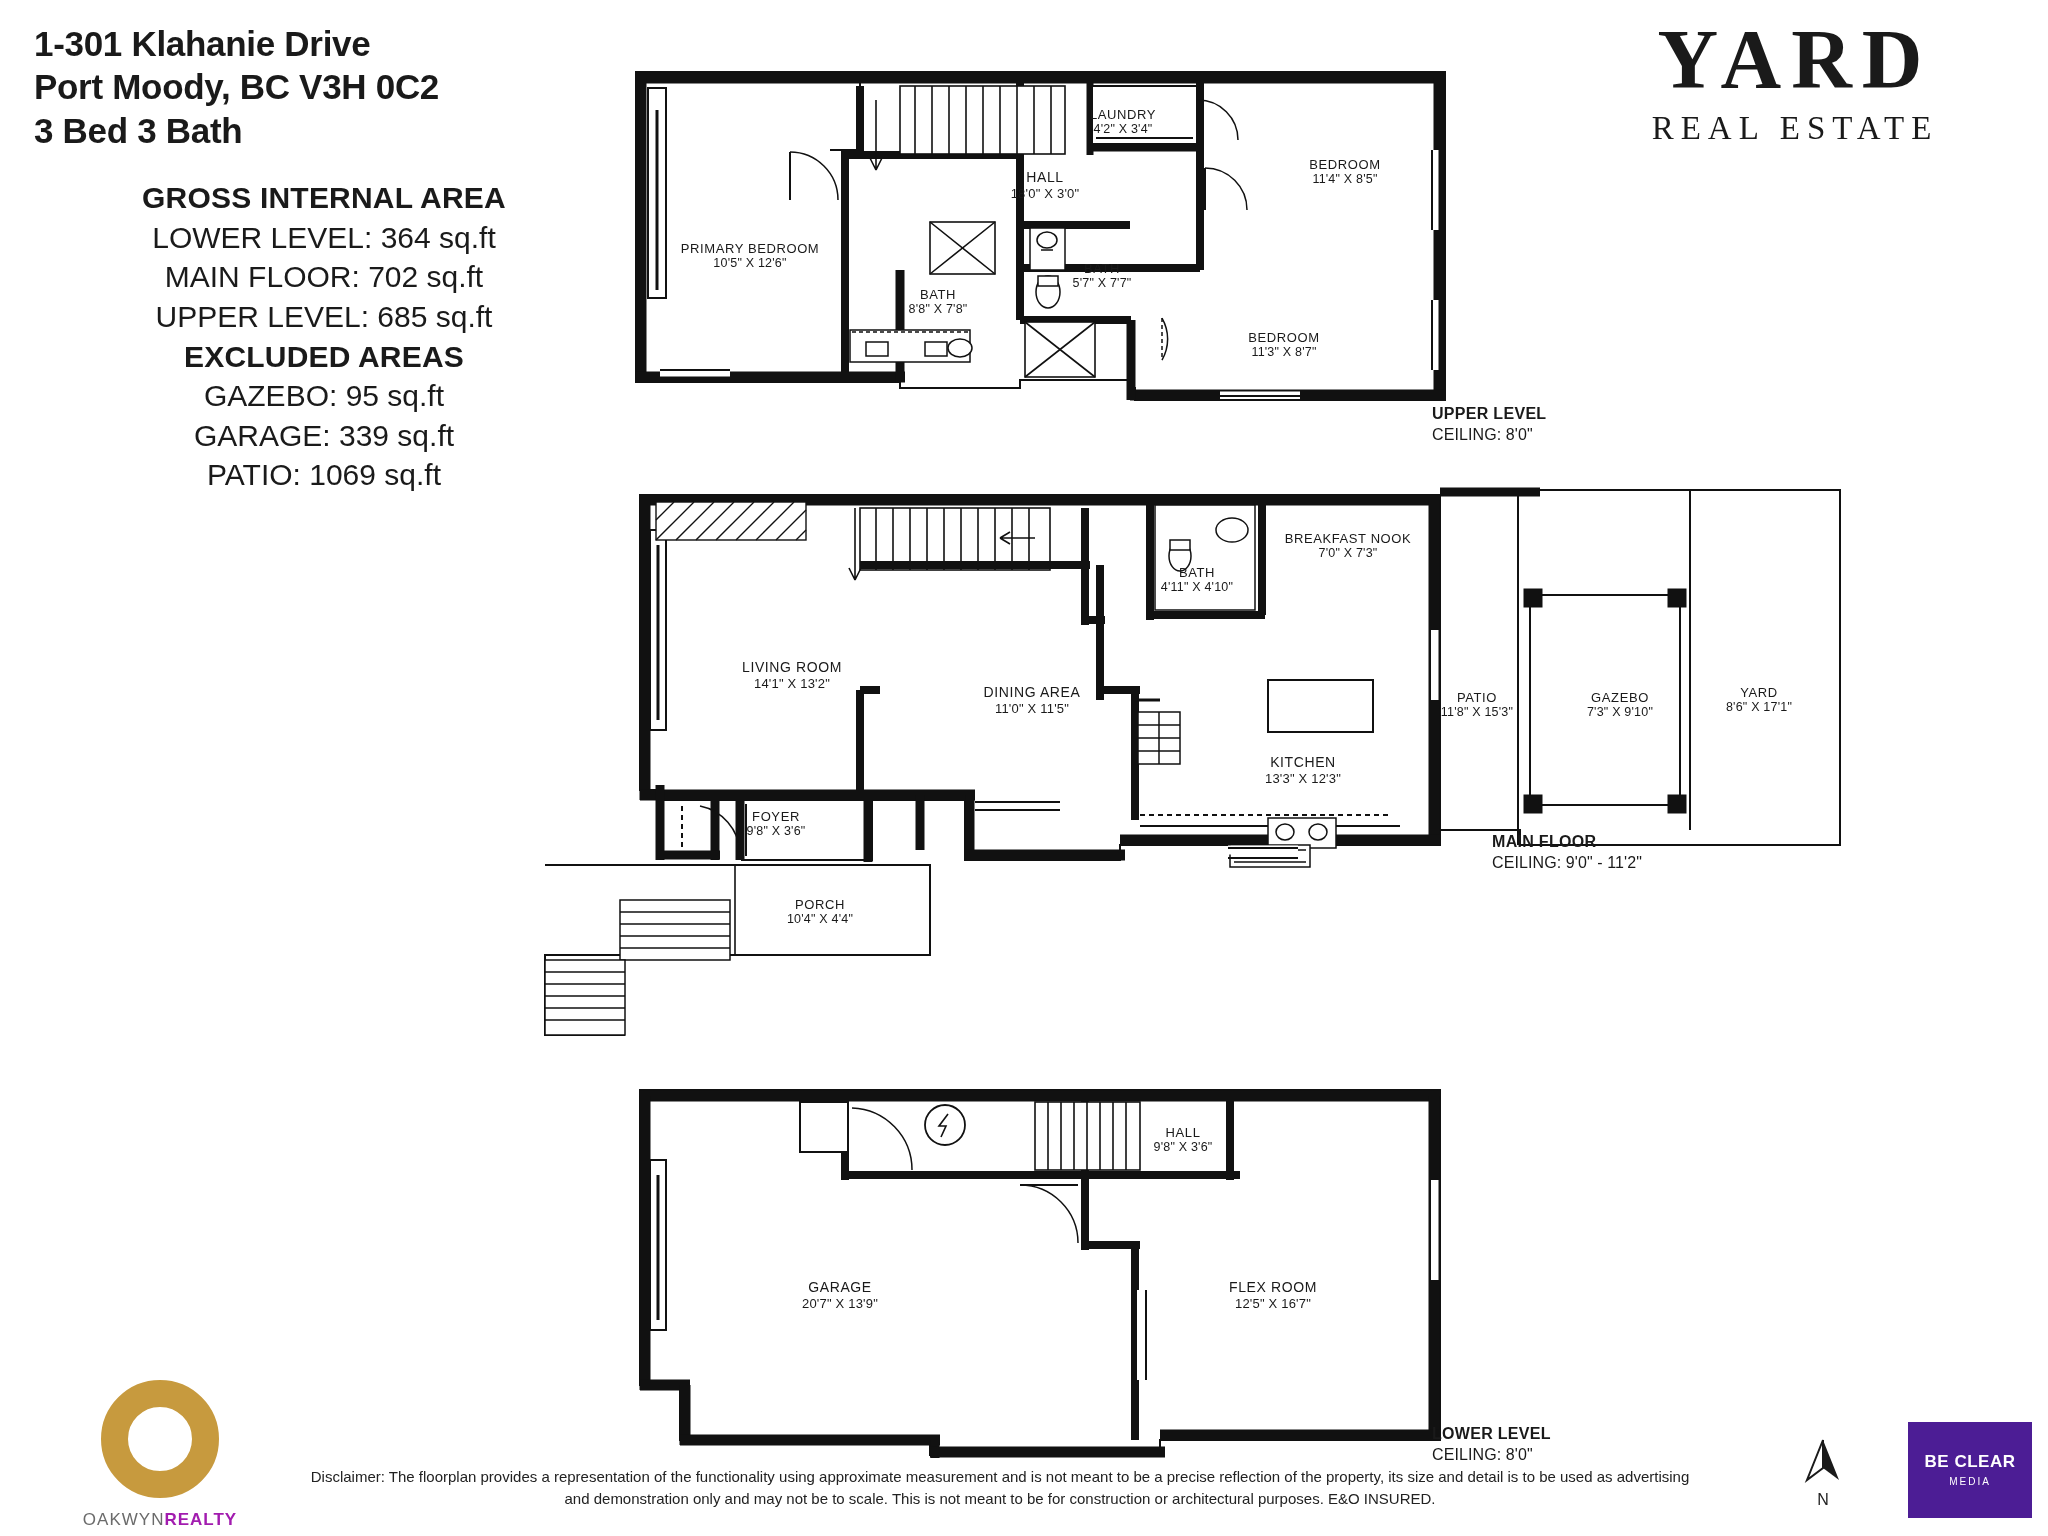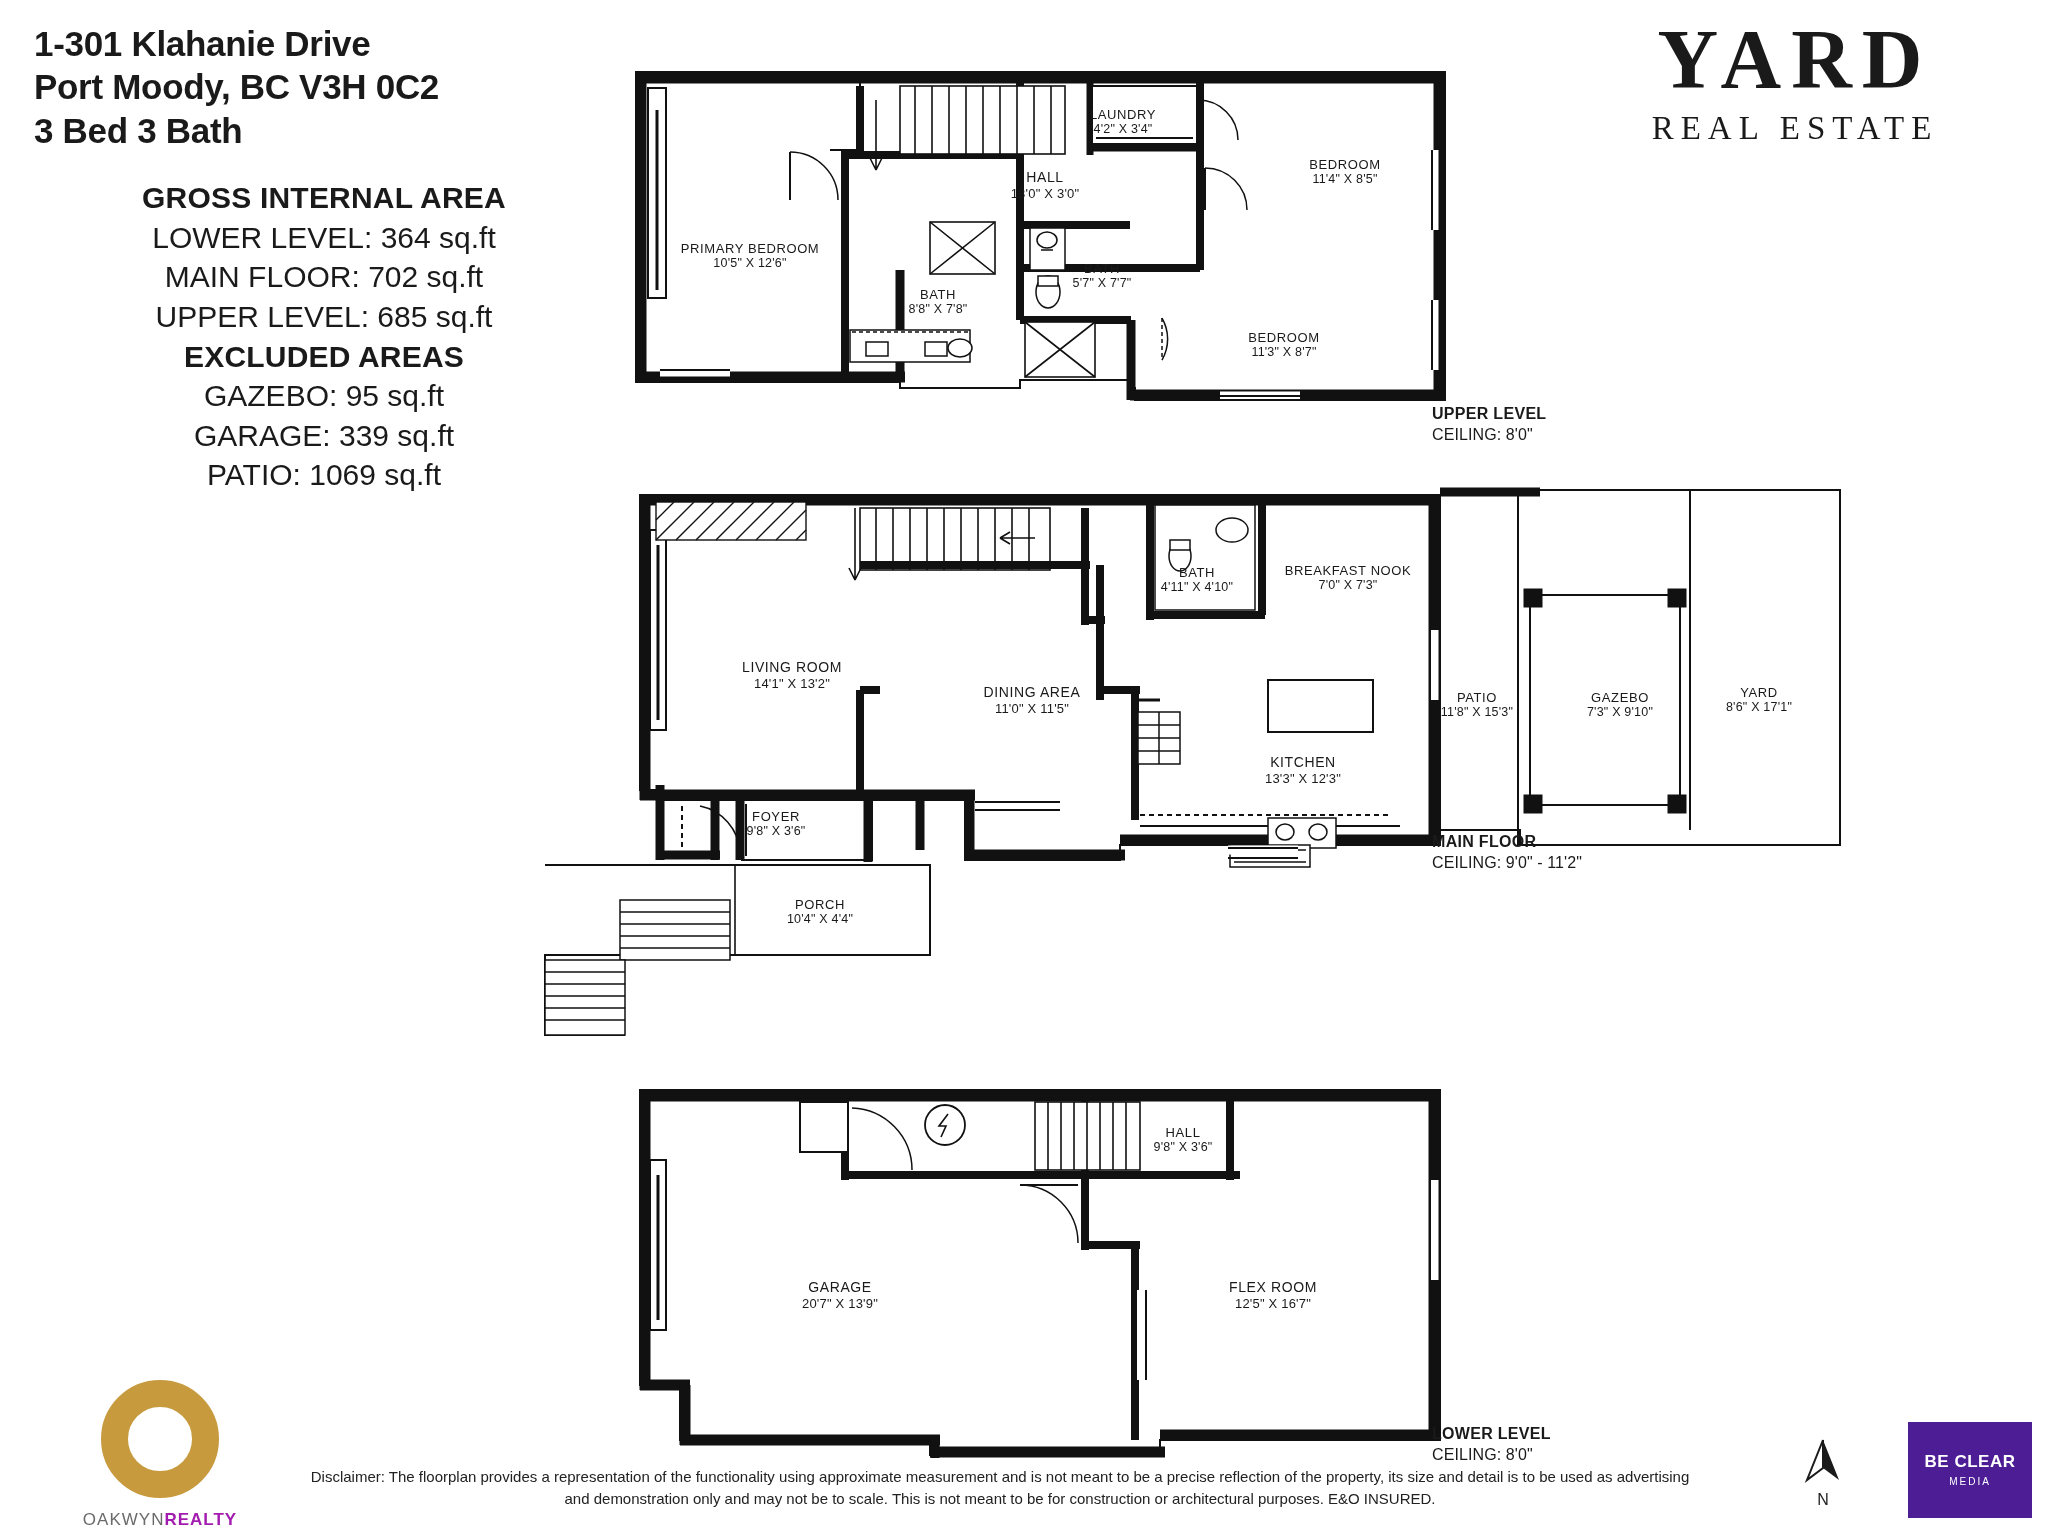--- a/index.html
+++ b/index.html
@@ -487,21 +487,21 @@
   </div>
   <div class="room-label" style="left:1284px; top:345px;">
     <div class="rname">BEDROOM</div>
     <div class="rdim">11'3" X 8'7"</div>
   </div>
 
   <div class="room-label" style="left:1197px; top:580px;">
     <div class="rname">BATH</div>
     <div class="rdim">4'11" X 4'10"</div>
   </div>
-  <div class="room-label" style="left:1348px; top:578px;">
+  <div class="room-label" style="left:1348px; top:546px;">
     <div class="rname">BREAKFAST NOOK</div>
     <div class="rdim">7'0" X 7'3"</div>
   </div>
   <div class="room-label big" style="left:792px; top:675px;">
     <div class="rname">LIVING ROOM</div>
     <div class="rdim">14'1" X 13'2"</div>
   </div>
   <div class="room-label big" style="left:1032px; top:700px;">
     <div class="rname">DINING AREA</div>
     <div class="rdim">11'0" X 11'5"</div>
@@ -542,21 +542,21 @@
   <div class="room-label big" style="left:1273px; top:1295px;">
     <div class="rname">FLEX ROOM</div>
     <div class="rdim">12'5" X 16'7"</div>
   </div>
 </div>
 
 <div class="level-caption" style="left:1432px; top:404px;">
   <div class="lvl-name">UPPER LEVEL</div>
   <div class="lvl-ceiling">CEILING: 8'0"</div>
 </div>
-<div class="level-caption" style="left:1432px; top:832px;">
+<div class="level-caption" style="left:1492px; top:832px;">
   <div class="lvl-name">MAIN FLOOR</div>
   <div class="lvl-ceiling">CEILING: 9'0" - 11'2"</div>
 </div>
 <div class="level-caption" style="left:1432px; top:1424px;">
   <div class="lvl-name">LOWER LEVEL</div>
   <div class="lvl-ceiling">CEILING: 8'0"</div>
 </div>
 
 <div id="disclaimer">Disclaimer: The floorplan provides a representation of the functionality using approximate measurement and is not meant to be a precise reflection of the property, its size and detail is to be used as advertising and demonstration only and may not be to scale. This is not meant to be for construction or architectural purposes. E&amp;O INSURED.</div>
 

